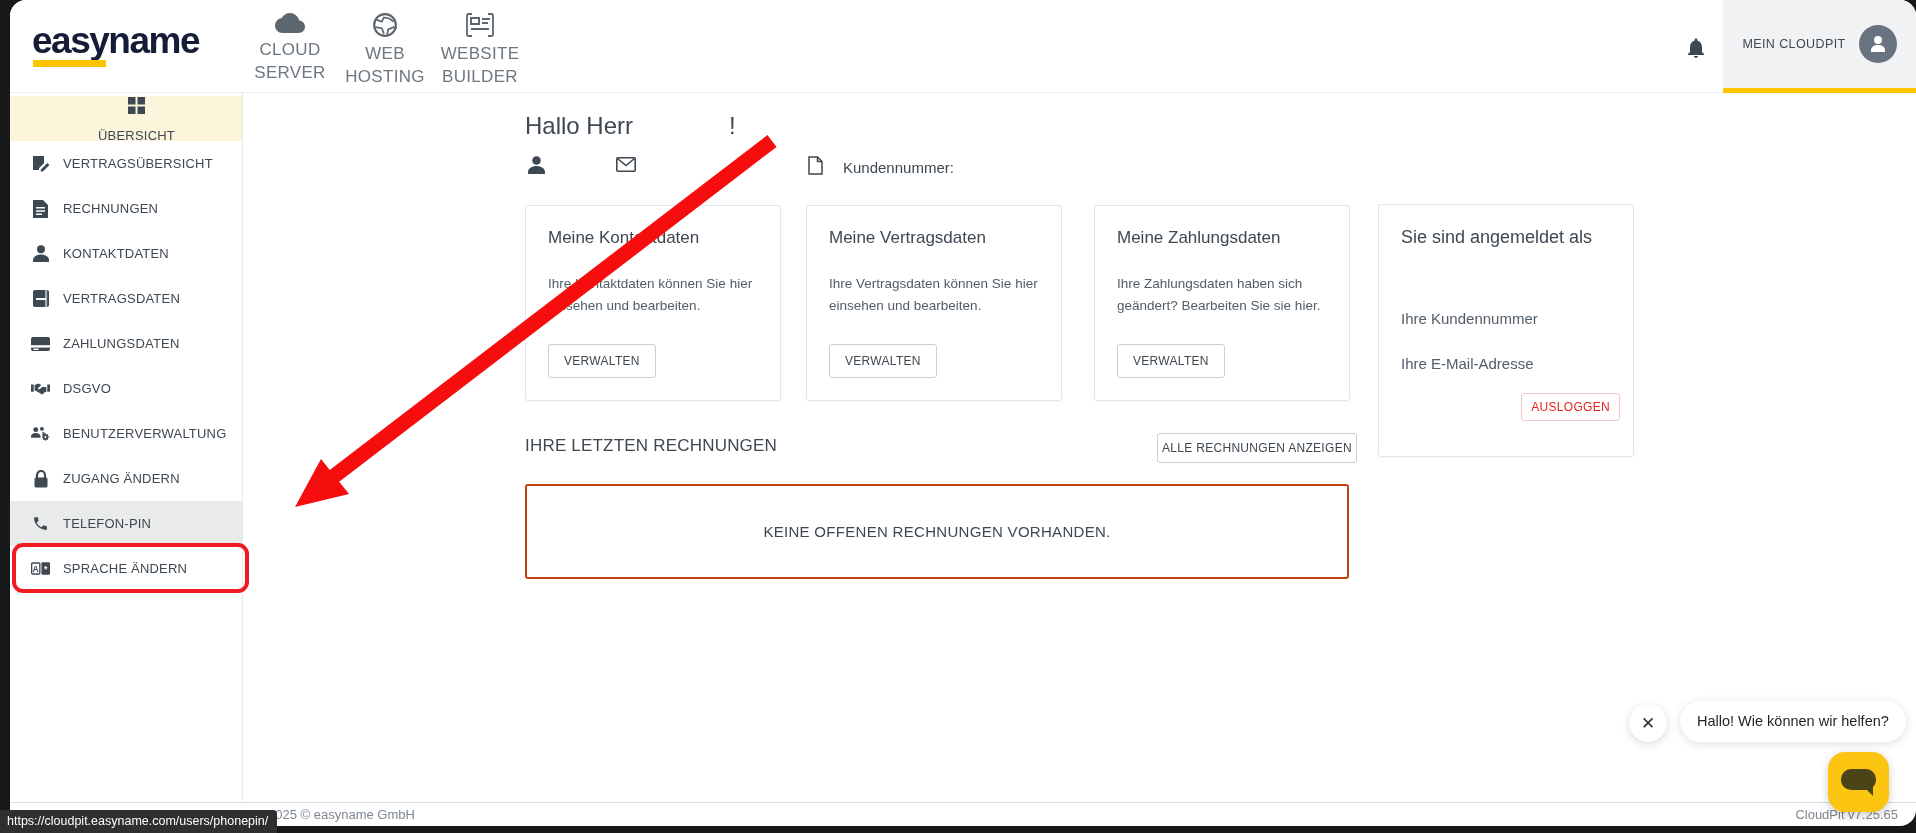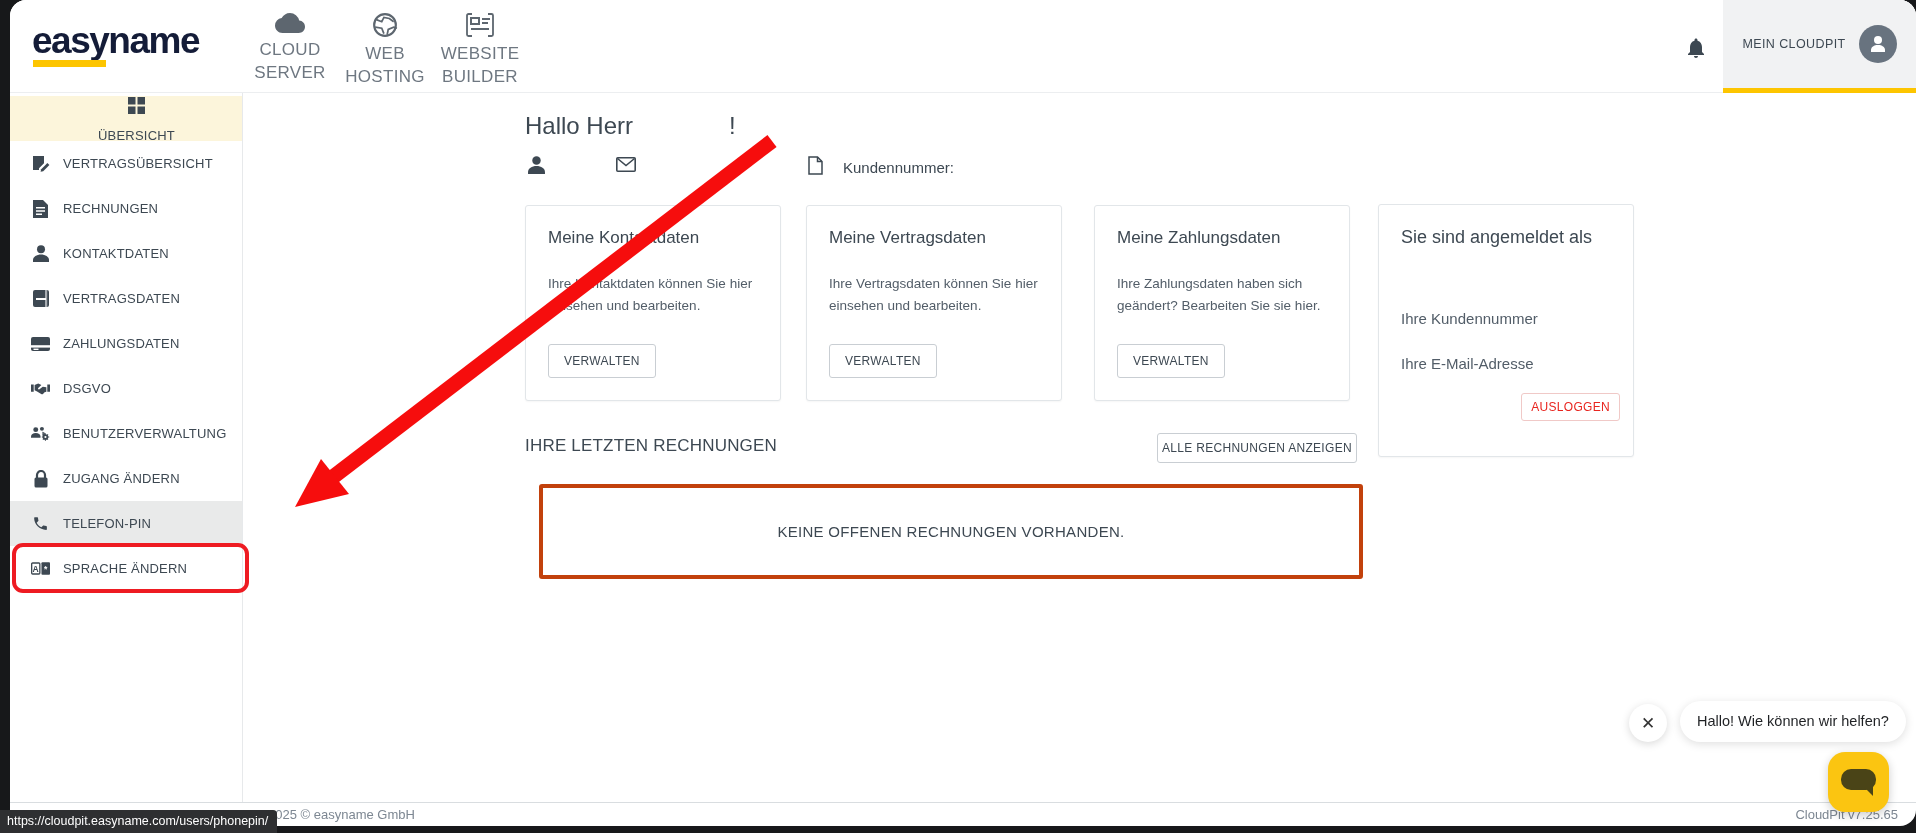--- a/index.html
+++ b/index.html
@@ -43,21 +43,21 @@
   .card-body { margin-top:25px; font-size:13.5px; color:#525d68; line-height:1.65; }
   .btn { display:inline-block; background:#ffffff; border:1px solid #c9ced3; border-radius:3px; color:#3d4852; font-size:12px; letter-spacing:.3px; padding:9px 15px; cursor:pointer; font-family:inherit; }
   .card .btn { position:absolute; left:22px; bottom:22px; }
 
   .session-title { font-size:18px; color:#3d4852; }
   .session-label { font-size:15px; color:#525d68; }
   .logout-btn { position:absolute; right:13px; bottom:35px; background:#ffffff; border:1px solid #f0c9c7; border-radius:3px; color:#e8251f; font-size:12px; letter-spacing:.3px; padding:6px 9px; cursor:pointer; font-family:inherit; }
 
   .invoices-heading { position:absolute; left:515px; top:436px; font-size:17px; font-weight:500; color:#3d4852; letter-spacing:.2px; z-index:3; }
   .show-all-btn { position:absolute; left:1147px; top:433px; padding:7px 4px; font-size:12px; z-index:3; }
-  .empty-panel { position:absolute; left:529px; top:484px; width:824px; height:95px; background:#ffffff; border:4px solid #c2410c; border-radius:3px; display:flex; align-items:center; justify-content:center; z-index:3; }
+  .empty-panel { position:absolute; left:515px; top:484px; width:824px; height:95px; background:#ffffff; border:2px solid #c2410c; border-radius:3px; display:flex; align-items:center; justify-content:center; z-index:3; }
   .empty-msg { font-size:15px; font-weight:500; color:#3d4852; letter-spacing:.3px; }
 
   
   .footer-line { position:absolute; left:0; right:0; top:802px; border-top:1px solid #d9dde0; z-index:2; }
   .footer-left { position:absolute; left:258px; top:807px; font-size:13px; color:#7d8792; z-index:2; }
   .footer-right { position:absolute; right:18px; top:807px; font-size:13px; color:#7d8792; z-index:2; }
 
   
   .chat-close { position:absolute; left:1629px; top:704px; width:38px; height:38px; border-radius:50%; background:#ffffff; box-shadow:0 2px 8px rgba(0,0,0,.15); display:flex; align-items:center; justify-content:center; color:#333; font-size:17px; cursor:pointer; z-index:20; }
   .chat-pill { position:absolute; left:1680px; top:701px; height:41px; background:#ffffff; border-radius:21px; box-shadow:0 2px 10px rgba(0,0,0,.13); line-height:41px; padding:0 17px; font-size:14.5px; color:#1f2124; white-space:nowrap; cursor:pointer; z-index:20; }

